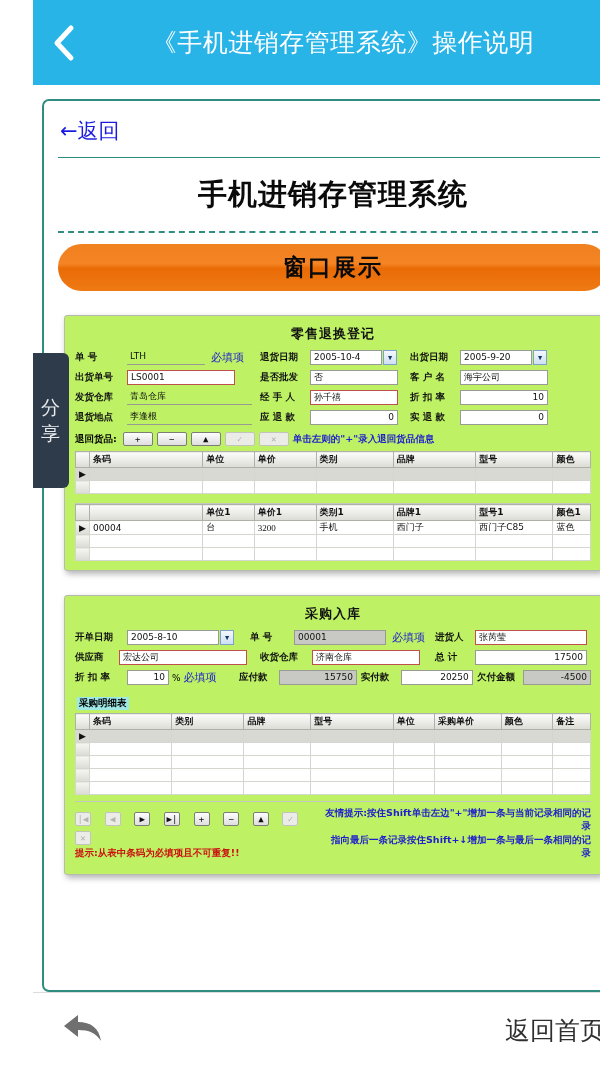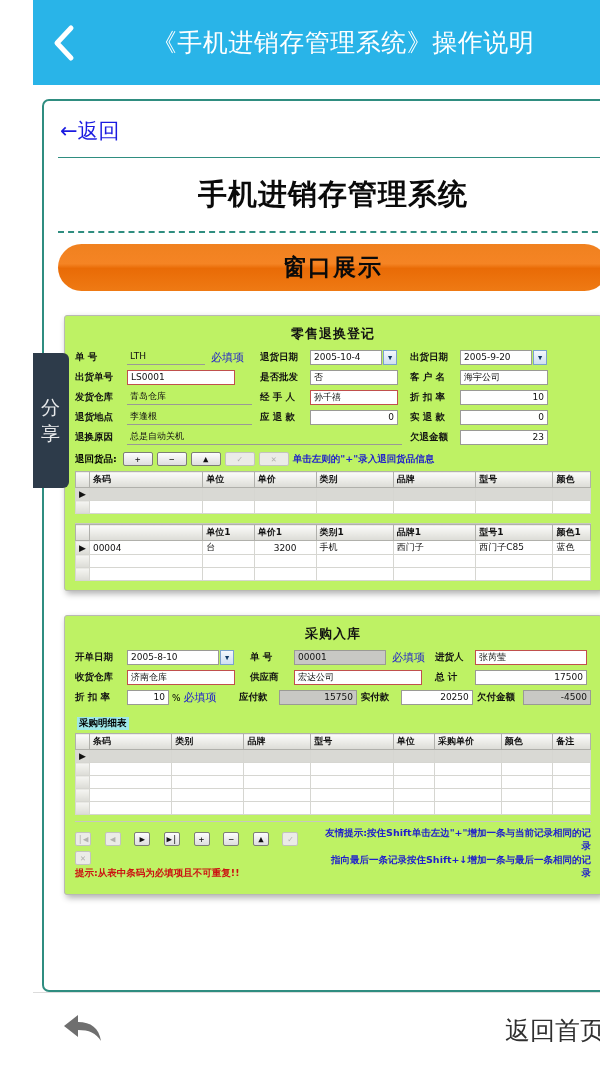--- a/index.html
+++ b/index.html
@@ -129,21 +129,21 @@
   .grid.req { border: 1.4px solid #c0504d; }
   .grid th {
     background: linear-gradient(180deg,#fbfbfa,#dcdcd6); border: 1px solid #b0b0ab;
     font-size: 9px; font-weight: bold; text-align: left; padding: 1px 3px; color: #111;
     font-family: "DejaVu Sans", "Liberation Sans", sans-serif;
   }
   .grid td {
     border: 1px solid #d6d6d1; height: 13px; font-size: 9px; padding: 0 3px; color: #111;
     font-family: "DejaVu Sans", "Liberation Sans", sans-serif;
   }
-  .grid td.num { text-align: center; }
+  .grid td.num { text-align: left; font-family: Liberation Serif, serif; }
   .grid tr.sel td { background: #d9d9d4; }
   .rowmark { width: 12px; background: linear-gradient(180deg,#f5f5f2,#dcdcd6); text-align: center; font-size: 7px; }
   .sectlabel {
     font-size: 9.5px; font-weight: bold; margin: 7px 0 3px 2px;
     font-family: "DejaVu Sans", "Liberation Sans", sans-serif;
   }
   .sectlabel.hl { background: #9fe8e8; display: inline-block; padding: 0 2px; }
   .panel-sep { border-top: 1px solid #c7c7c2; margin: 9px 0 0 0; }
 
   
@@ -244,30 +244,20 @@
           <div class="fcell" style="width:150px">
             <span class="flabel" style="width:46px">应 退 款</span>
             <span class="fin num" style="width:88px">0</span>
           </div>
           <div class="fcell">
             <span class="flabel" style="width:46px">实 退 款</span>
             <span class="fin num" style="width:88px">0</span>
           </div>
         </div>
 
-        <div class="frow">
-          <div class="fcell" style="width:335px">
-            <span class="flabel" style="width:48px">退换原因</span>
-            <span class="fin flat" style="width:275px">总是自动关机</span>
-          </div>
-          <div class="fcell">
-            <span class="flabel" style="width:46px">欠退金额</span>
-            <span class="fin num" style="width:88px">23</span>
-          </div>
-        </div>
 
         <div class="frow" style="margin-top:7px">
           <span class="tool-label">退回货品:</span>
           <span class="minibtn">+</span>
           <span class="minibtn">−</span>
           <span class="minibtn">▲</span>
           <span class="minibtn dis">✓</span>
           <span class="minibtn dis">✕</span>
           <span class="hint-blue">单击左则的"+"录入退回货品信息</span>
         </div>
@@ -371,27 +361,27 @@
             <span class="fin gray" style="width:92px">00001</span>
             <span class="req-note">必填项</span>
           </div>
           <div class="fcell">
             <span class="flabel" style="width:36px">进货人</span>
             <span class="fin req" style="width:112px">张芮莹</span>
           </div>
         </div>
 
         <div class="frow">
+          <div class="fcell" style="width:185px">
+            <span class="flabel" style="width:40px">供应商</span>
+            <span class="fin req" style="width:128px">宏达公司</span>
+          </div>
           <div class="fcell" style="width:175px">
             <span class="flabel" style="width:48px">收货仓库</span>
             <span class="fin req" style="width:108px">济南仓库</span>
-          </div>
-          <div class="fcell" style="width:185px">
-            <span class="flabel" style="width:40px">供应商</span>
-            <span class="fin req" style="width:128px">宏达公司</span>
           </div>
           <div class="fcell">
             <span class="flabel" style="width:36px">总  计</span>
             <span class="fin num" style="width:112px">17500</span>
           </div>
         </div>
 
         <div class="frow">
           <div class="fcell" style="width:175px">
             <span class="flabel" style="width:48px">折 扣 率</span>

